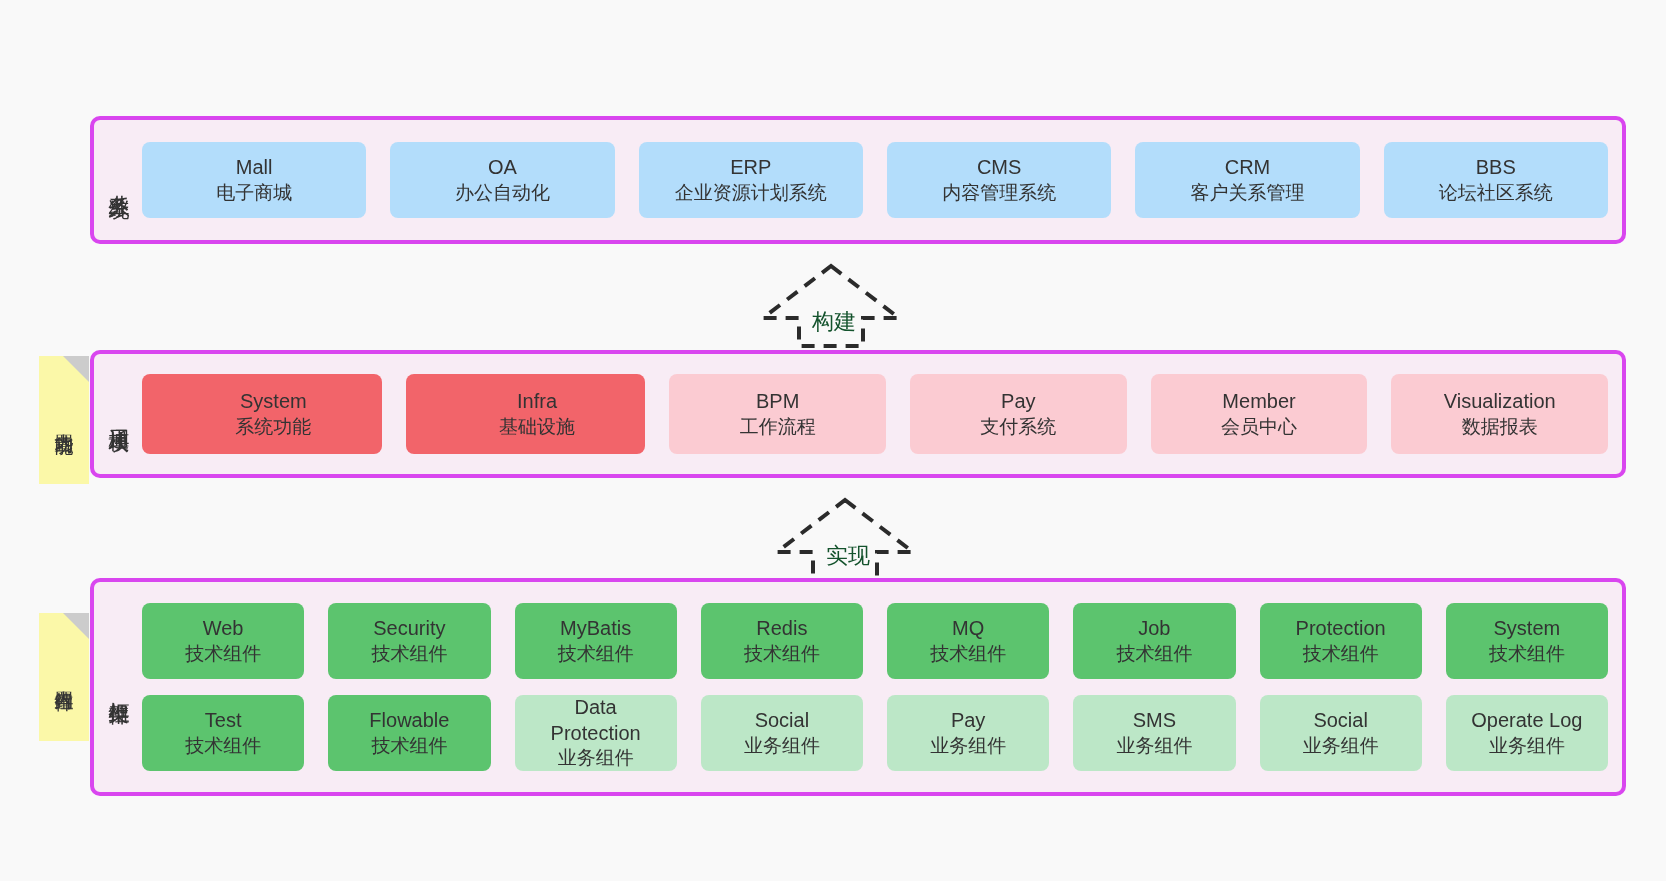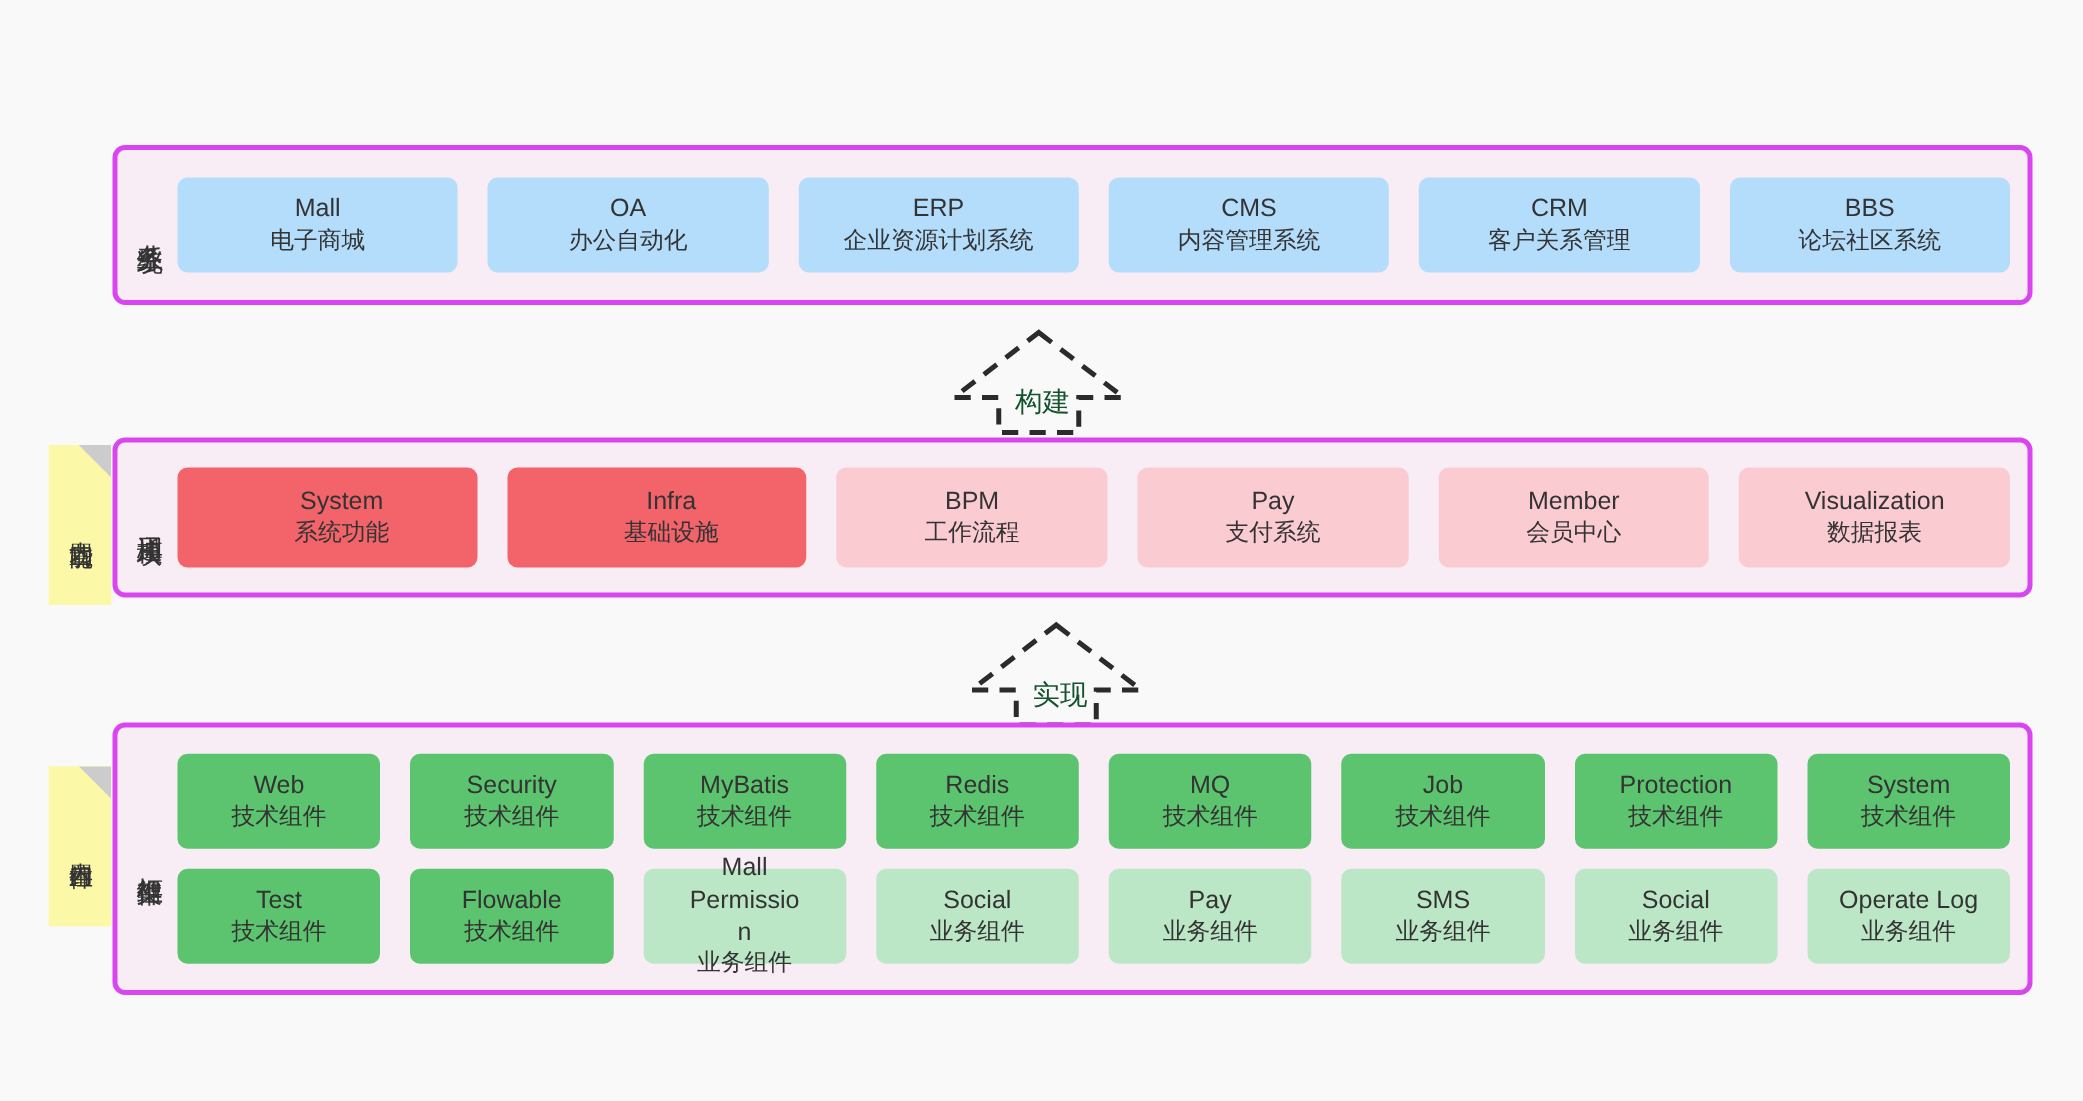--- a/index.html
+++ b/index.html
@@ -291,21 +291,21 @@
       <div class="row" style="height:76px;">
         <div class="card c-green">
           <div class="title">Test</div>
           <div class="subtitle">技术组件</div>
         </div>
         <div class="card c-green">
           <div class="title">Flowable</div>
           <div class="subtitle">技术组件</div>
         </div>
         <div class="card c-lightgreen">
-          <div class="title" style="max-width:96px;">Mall Permission</div>
+          <div class="title" style="max-width:96px;">Data Protection</div>
           <div class="subtitle">业务组件</div>
         </div>
         <div class="card c-lightgreen">
           <div class="title">Social</div>
           <div class="subtitle">业务组件</div>
         </div>
         <div class="card c-lightgreen">
           <div class="title">Pay</div>
           <div class="subtitle">业务组件</div>
         </div>

